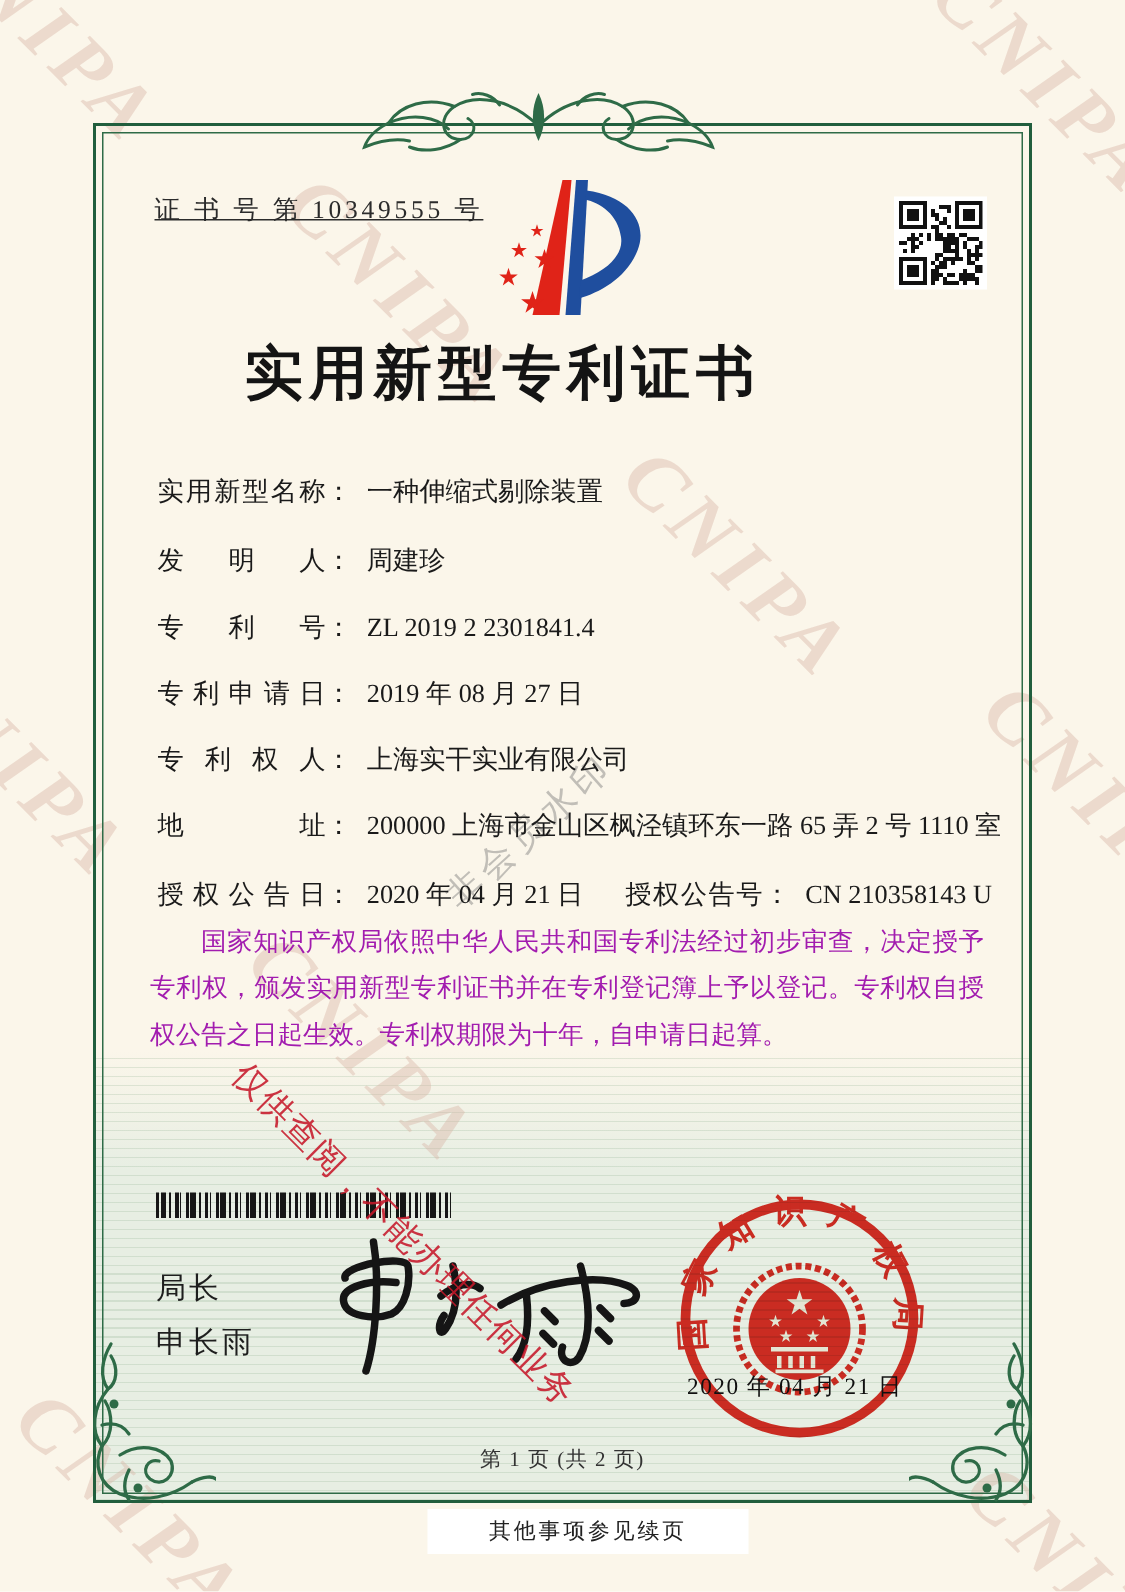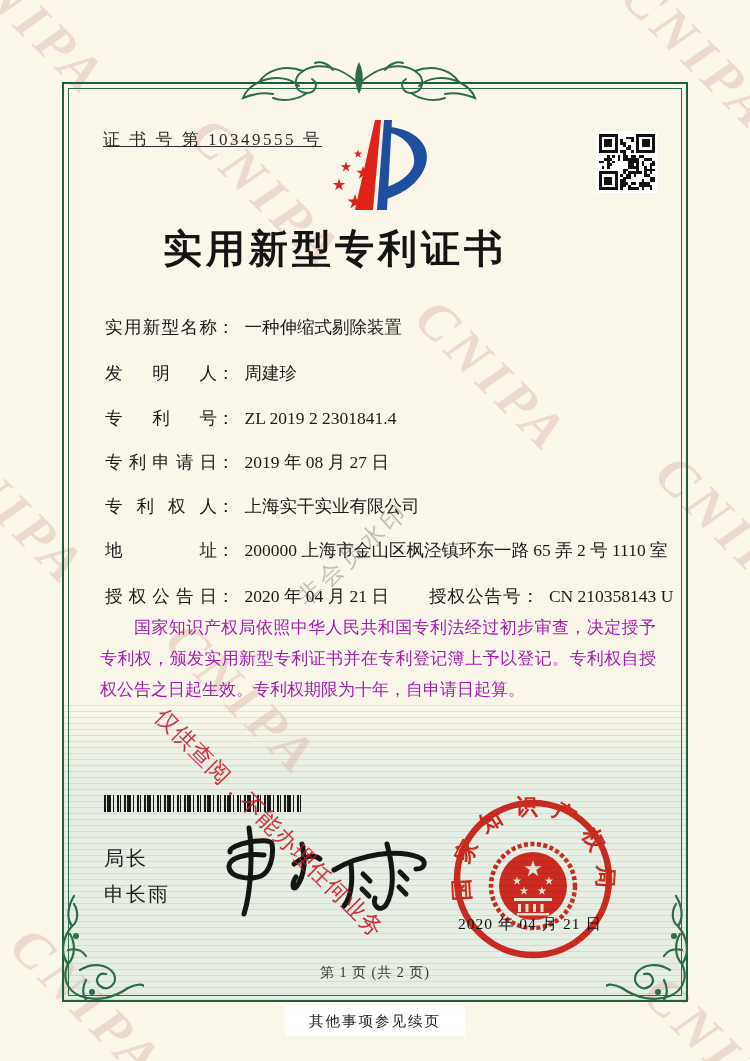--- a/index.html
+++ b/index.html
@@ -34,21 +34,21 @@
   #logo{position:absolute; left:328px; top:114px; z-index:3;}
   #qr{position:absolute; left:596px; top:131px; width:62px; height:62px; background:#fff; padding:3px; box-sizing:border-box; z-index:3;}
   #qr svg{width:100%; height:100%; display:block;}
   #title{position:absolute; left:62px; top:222px; width:546px; text-align:center;
       font-size:39px; font-weight:600; letter-spacing:4px; color:#141414; z-index:3;}
 
   
   .row{position:absolute; left:105px; font-size:17.5px; z-index:3; white-space:nowrap;}
   .jchars{display:inline-flex; justify-content:space-between; width:112px; vertical-align:bottom;}
   .colon{margin-right:10px;}
-  .pair2{margin-left:40px;}
+  .pair2{margin-left:28px;}
   .pair2 .lbl2{letter-spacing:1px;}
 
   
   #body-text{position:absolute; left:100px; top:612px; width:556px; z-index:3;
       font-size:17px; line-height:31px; text-align:justify; color:#a21caf;}
   #body-text p{margin:0; text-indent:2em;}
 
   
   #barcode{position:absolute; left:104px; top:795px; width:198px; height:17px; z-index:4;
       background:repeating-linear-gradient(90deg,
@@ -62,21 +62,21 @@
   #officer-name{position:absolute; left:104px; top:881px; font-family:"Liberation Sans", sans-serif;
       font-size:20px; color:#1e1e1e; z-index:4; letter-spacing:2px;}
   #signature{position:absolute; left:200px; top:812px; z-index:5;}
 
   #seal{position:absolute; left:450px; top:796px; z-index:6; opacity:.94; mix-blend-mode:multiply;}
   #seal-date{position:absolute; left:458px; top:914px; width:160px; font-size:15.5px; color:#101010;
       z-index:7; letter-spacing:1px; white-space:nowrap;}
 
   #page-num{position:absolute; left:62px; top:964px; width:626px; text-align:center;
       font-size:14px; color:#333; z-index:4; letter-spacing:1px;}
-  #footer-note{position:absolute; left:285px; top:1006px; width:180px; height:30px; line-height:30px;
+  #footer-note{position:absolute; left:285px; top:1006px; width:214px; height:30px; line-height:30px;
       background:#ffffff; text-align:center; font-size:14.5px; color:#222; z-index:4; letter-spacing:2px;}
 </style>
 </head>
 <body>
 
 <div id="page">
 
   <div class="wm" style="left:-65px; top:-12px;">CNIPA</div>
   <div class="wm" style="left:603px; top:23px;">CNIPA</div>
   <div class="wm" style="left:172px; top:163px;">CNIPA</div>

